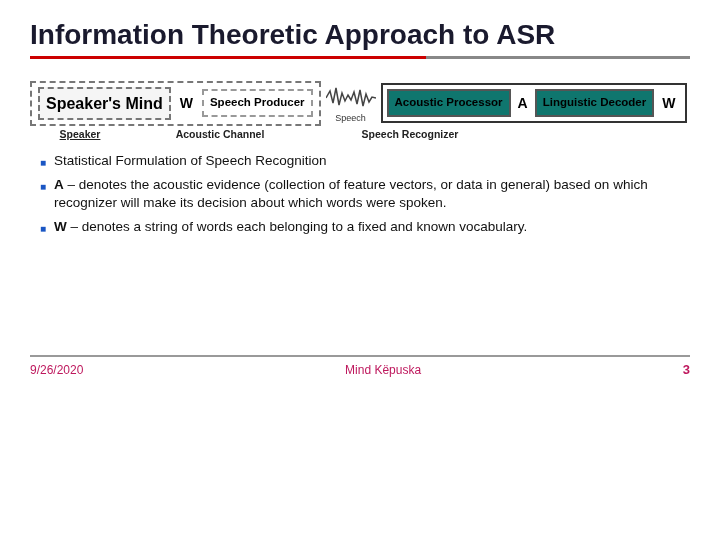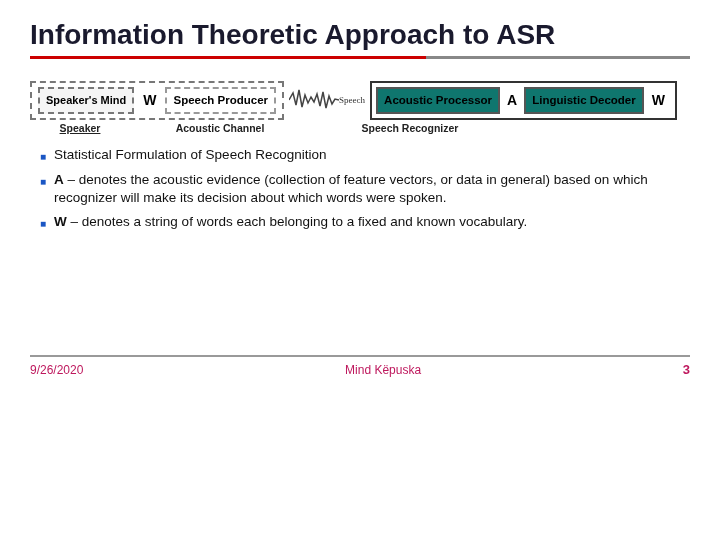--- a/index.html
+++ b/index.html
@@ -143,33 +143,32 @@
       font-size: 11.5px;
       font-weight: bold;
       text-align: center;
       background: #0f766e;
       line-height: 1.2;
     }
 
     .mind-box {
       border: 2px dashed #777;
       padding: 5px 6px;
-      font-size: 11px;
+      font-size: 16px;
       font-weight: bold;
       text-align: center;
       background: #f5f5f5;
       line-height: 1.2;
     }
 
     .wave-area {
       display: flex;
-      flex-direction: row;
+      flex-direction: column;
       align-items: center;
       padding: 0 3px;
-      font-family: Liberation Serif, serif;
     }
 
     .wave-svg {
       width: 50px;
       height: 30px;
     }
 
     .speech-label-small {
       font-size: 9px;
       color: #333;

